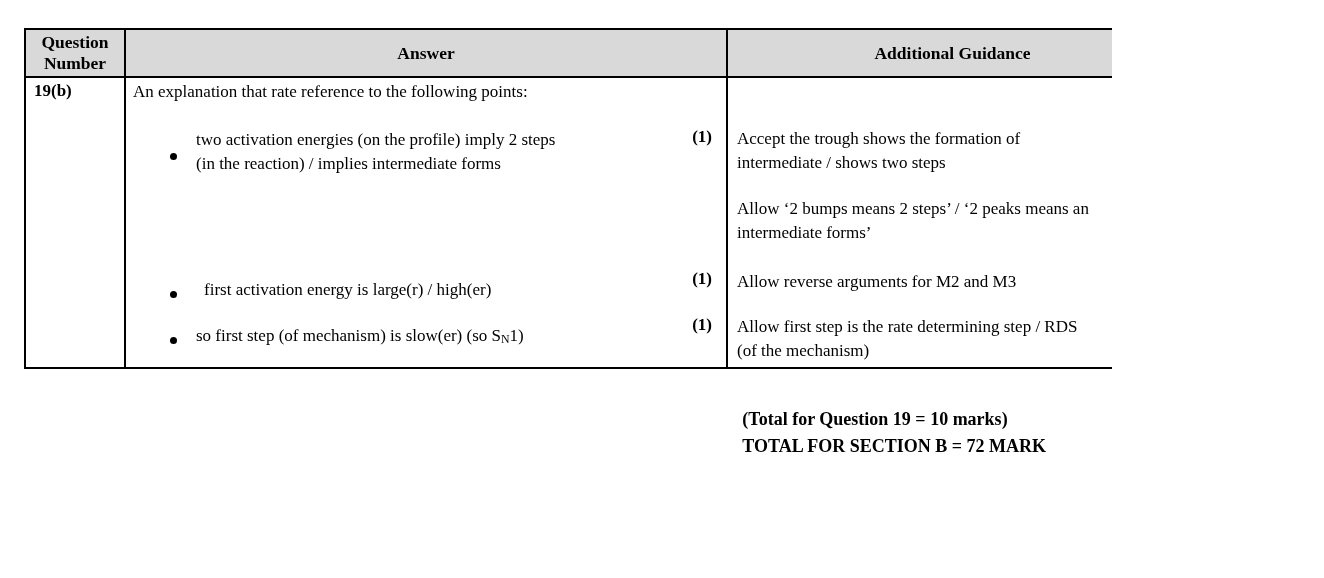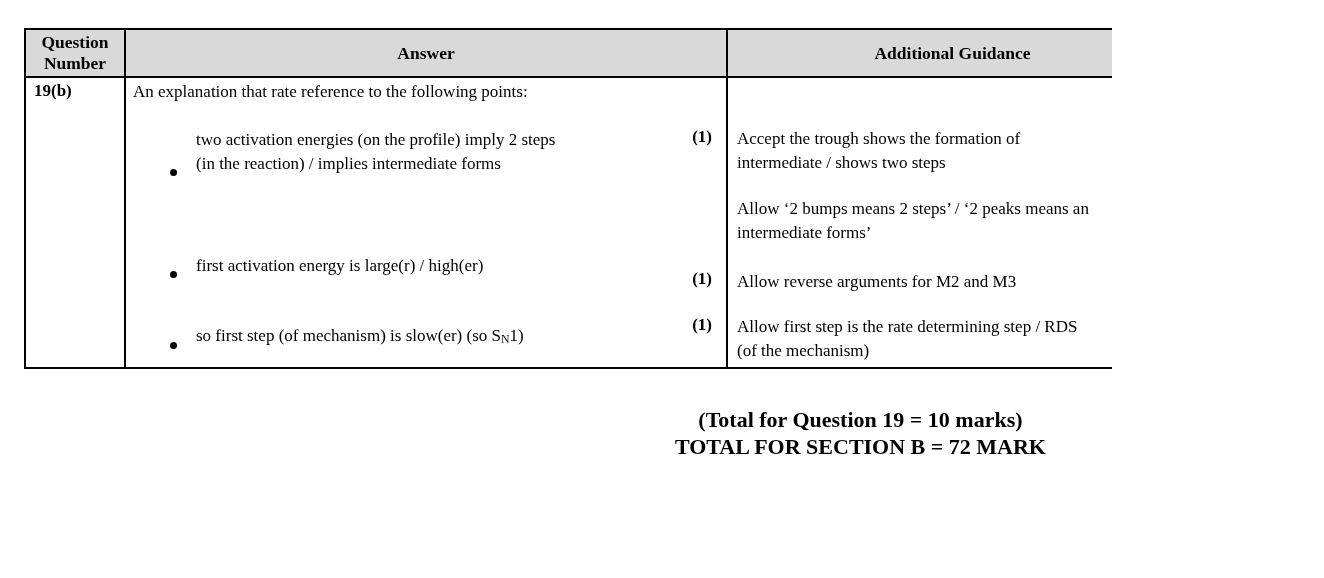--- a/index.html
+++ b/index.html
@@ -52,38 +52,38 @@
   .intro {
     position: absolute;
     left: 7px;
     top: 4px;
     white-space: nowrap;
   }
   .bullet {
     position: absolute;
     left: 44px;
     display: flex;
-    align-items: flex-end;
+    align-items: center;
   }
   .bullet .dot {
     width: 7px;
     height: 7px;
     border-radius: 50%;
     background: #000000;
     margin-top: 8px;
     margin-right: 19px;
     flex: 0 0 auto;
   }
   .btext {
     white-space: pre-line;
     max-width: 480px;
     line-height: 24px;
   }
   .b1 { top: 50px; }
-  .b2 { top: 176px; }
+  .b2 { top: 200px; gap: 8px; }
   .b3 { top: 246px; }
   .mk {
     position: absolute;
     right: 14px;
     font-weight: bold;
   }
   .mk1 { top: 49px; }
   .mk2 { top: 191px; }
   .mk3 { top: 237px; }
   .g {
@@ -108,23 +108,23 @@
   .sub {
     font-size: 0.7em;
     vertical-align: baseline;
     position: relative;
     bottom: -0.18em;
   }
   .totals {
     position: absolute;
     top: 406px;
     right: 66px;
-    text-align: center;
+    text-align: left;
     font-weight: bold;
-    font-size: 22px;
+    font-size: 18px;
     line-height: 27px;
   }
 </style>
 </head>
 <body>
 
 <div class="sheet">
 
   <table class="ms-table">
     <colgroup>

